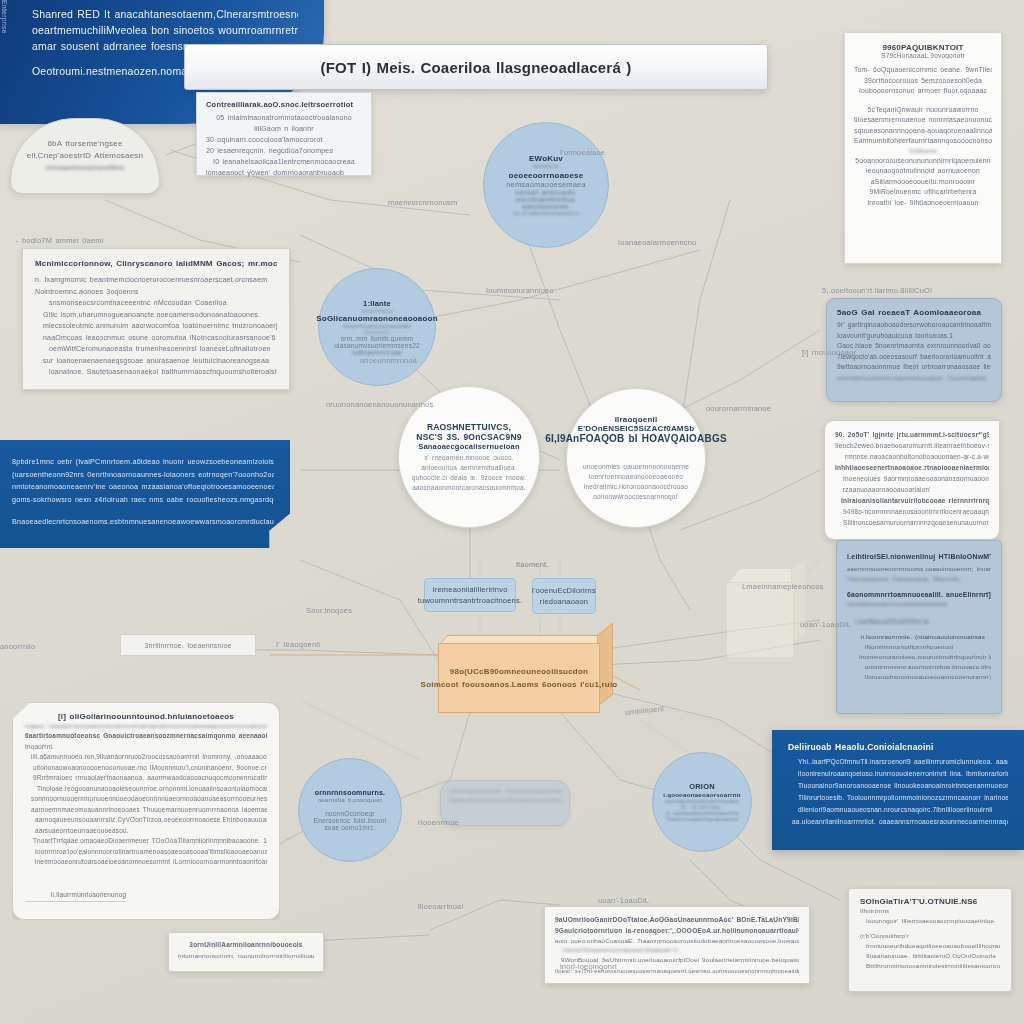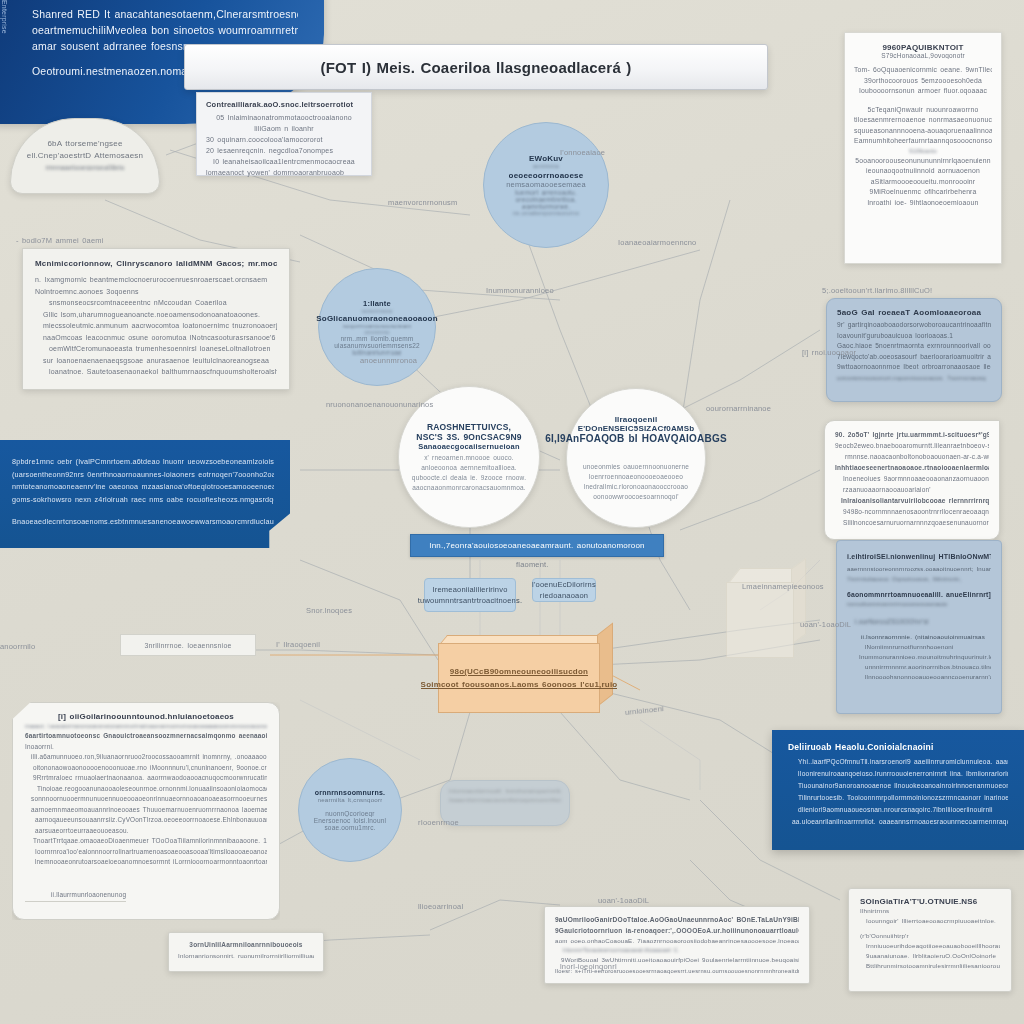--- a/index.html
+++ b/index.html
@@ -101,21 +101,21 @@
   .obox .top{
     position:absolute;left:0;top:0;width:160px;height:10px;
     background:#fae1c2;border:1px solid #d9ab79;border-bottom:none;
     transform:skewX(-40deg);transform-origin:bottom left;
   }
   .obox .side{
     position:absolute;left:159px;top:0px;width:14px;height:70px;
     background:#e9bd8c;border:1px solid #d9ab79;
     transform:skewY(-38deg);transform-origin:top left;
   }
-  .obox .ln{font-size:8px;color:#7c5a34;line-height:13px;font-weight:600;text-decoration:underline;}
+  .obox .ln{font-size:8px;color:#7c5a34;line-height:13px;font-weight:600;}
 
   
   .bluebar{
     position:absolute;left:410px;top:534px;width:252px;height:21px;
     background:#3f80c0;border:1px solid #326da8;
     display:flex;align-items:center;justify-content:center;
     box-shadow:0 1px 3px rgba(0,0,0,.18);
   }
   .bluebar .ln{font-size:8px;color:#ffffff;}
 
@@ -291,30 +291,27 @@
   <div class="circ white" style="left:566px;top:388px;width:140px;height:140px">
     <div class="h blurtxt" style="font-size:8px">Ilraoqoenil</div>
     <div class="h blurtxt" style="font-size:8px">E'DOnENSEIC5SIZACf0AMSb</div>
     <div class="h blurtxt" style="font-size:10px;margin-bottom:18px">6I,I9AnFOAQOB bI  HOAVQAIOABGS</div>
     <div class="ln blurtxt" style="font-size:6.5px;line-height:10px">unoeonmies  oauoernnoonuonerne</div>
     <div class="ln blurtxt" style="font-size:6.5px;line-height:10px">loenrroennoaeonoooeoaeooeo</div>
     <div class="ln blurtxt" style="font-size:6.5px;line-height:10px">lnedrallmic.rloronoaonaooccrooao</div>
     <div class="ln blurtxt" style="font-size:6.5px;line-height:10px">oonoowwroocoesoarnnoqoi'</div>
   </div>
 
-  <div class="bluebar">
-    <div class="ln blurtxt">Inn.,7eonra'aouiosoeoaneoaeamraunt. aonutoanomoroon</div>
-  </div>
   <div class="freetext blurtxt" style="left:516px;top:560px;color:#7d838c">flaoment.</div>
 
   <div class="minibox" style="left:424px;top:578px;width:92px;height:34px">
     <div class="ln blurtxt">Iremeaoniialilieririnvo</div>
     <div class="ln blurtxt">tuwoumnntrsantrtroacitnoens.</div>
   </div>
-  <div class="minibox" style="left:532px;top:578px;width:64px;height:24px">
+  <div class="minibox" style="left:532px;top:578px;width:64px;height:36px">
     <div class="ln blurtxt">l'ooenuEcDilorirns</div>
     <div class="ln blurtxt">riedoanaoaon</div>
   </div>
 
   <div class="cube">
     <div class="t"></div>
     <div class="s"></div>
     <div class="f"></div>
   </div>
 
@@ -410,20 +407,28 @@
 
   <div class="circ blue" style="left:298px;top:758px;width:104px;height:104px">
     <div class="h blurtxt" style="font-size:7px">ornnrnnsoomnurns.</div>
     <div class="ln blurtxt" style="font-size:6.2px">nearmilta  lt,cnsnqoorr</div>
     <div style="height:7px"></div>
     <div class="ln blurtxt" style="font-size:6.5px">nuonnQcorioeqr</div>
     <div class="ln blurtxt" style="font-size:6.5px">Enersoenoc  loisi.lnounl</div>
     <div class="ln blurtxt" style="font-size:6.5px">soae.oomu1mrc.</div>
   </div>
 
+  <div class="circ blue" style="left:652px;top:752px;width:100px;height:100px">
+    <div class="h blurtxt" style="font-size:7.5px">ORION</div>
+    <div class="ln blurtxt" style="font-size:6.2px;font-weight:700;color:#2e3f55">i.qoooaonaeoaorsoarrnn</div>
+    <div class="ln blurtxt soft" style="font-size:5.8px">oorroqomnutniroenrruoaes</div>
+    <div class="ln blurtxt softer" style="font-size:5.8px">itl..  iti.uorrnoq..</div>
+    <div class="ln blurtxt soft" style="font-size:5.8px">ri..sqosoeiaouomnoaonms</div>
+    <div class="ln blurtxt soft" style="font-size:5.8px">'Tuemnroaasnnqoanoenen</div>
+  </div>
 
   <div class="panel-blue" style="left:440px;top:780px;width:130px;height:46px;padding:6px 8px;opacity:.55;border-radius:14px">
     <div class="ln blurtxt softer" style="font-size:5.5px;line-height:9px">Inlornnaenilorrnuolil.  lromilnorainqoerinrillooamnroeooronenlroi</div>
     <div class="ln blurtxt softer" style="font-size:5.5px;line-height:9px">iloaaenilornrioaeoeesnilloinoqomnunnrilliormilliuaonooanoroenrooesllinoanortol</div>
   </div>
 
   <div class="block-navy" style="left:772px;top:730px;width:252px;height:120px;padding:12px 16px">
     <div class="h blurtxt" style="font-size:8.5px;margin-bottom:4px">Deliiruoab Heaolu.Conioialcnaoini</div>
     <div class="ln blurtxt" style="font-size:6.6px;line-height:12px;padding-left:10px">Yhi..iaarfPQcOfmnuTll.inarsroenori9  aaeilinrruromiclunnuieoa. aaanuroenrini</div>
     <div class="ln blurtxt" style="font-size:6.6px;line-height:12px;padding-left:10px">lIoonirenuiroaanqoeioso.lrunrroouoienerronirnrit   iina.  IbmiionrarlorimuonuniGnoao  Iloenoo</div>

